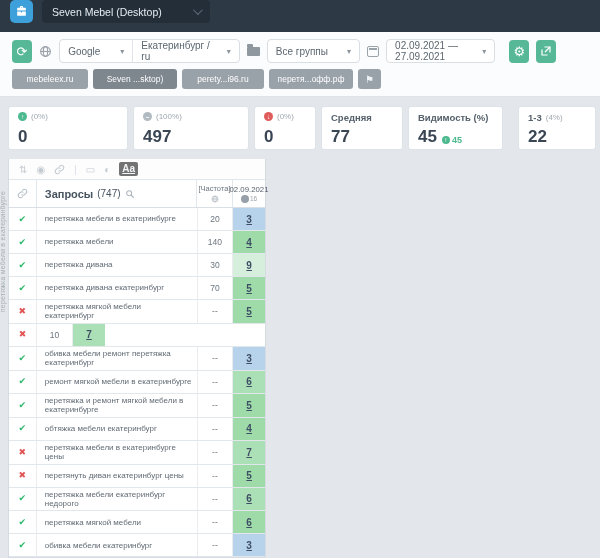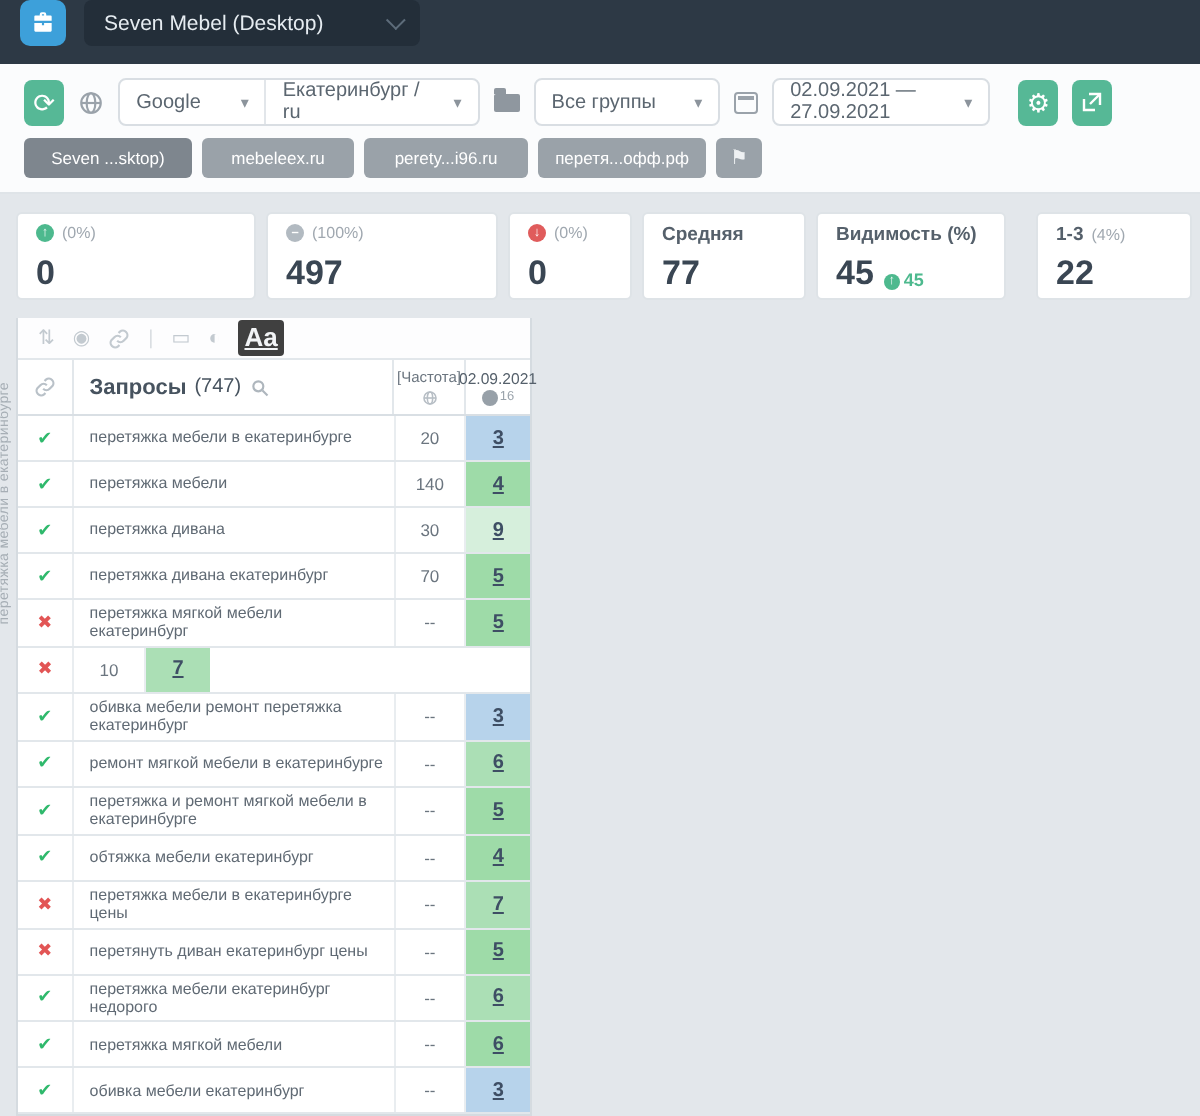--- a/index.html
+++ b/index.html
@@ -51,21 +51,21 @@
   .delta { font-size:9px; font-weight:bold; color:var(--up-green); display:flex; align-items:center; gap:2px; }
   .delta .dot-ic { width:8px; height:8px; line-height:8px; }
   .c0{width:120px} .c1{width:116px} .c2{width:62px} .c3{width:82px} .c4{width:95px} .c5{width:78px; margin-left:10px}
 
   
   .main { position:relative; flex:1; overflow:hidden; }
   .side-label { position:absolute; left:-1px; top:32px; writing-mode:vertical-rl; transform:rotate(180deg); font-size:7px; color:#a6aeb5; letter-spacing:.2px; }
   .panel { position:absolute; left:8px; top:0; width:258px; background:#fff; border:1px solid #d5dbe0; border-top:none; }
   .panel-toolbar { height:21px; display:flex; align-items:center; gap:9px; padding:0 8px 0 10px; border-bottom:1px solid #e2e7eb; color:#c3cad0; font-size:10px; background:#fdfdfe; }
   .panel-toolbar .sep { color:#d9dee2; }
-  .aa-badge { background:#404040; color:#f2f4f6; font-size:13px; font-weight:bold; border-radius:2px; padding:1px 3px; line-height:1.2;text-decoration:underline; }
+  .aa-badge { background:#737373; color:#f2f4f6; font-size:10px; font-weight:bold; border-radius:2px; padding:1px 3px; line-height:1.2;text-decoration:underline; }
   .thead { display:flex; border-bottom:1px solid #d9dfe4; background:#fff; }
   .th { border-right:1px solid #e2e7eb; padding:4px 3px; display:flex; flex-direction:column; align-items:center; justify-content:center; }
   .th-link { width:28px; color:#b9c1c8; }
   .th-query { width:162px; flex-direction:row; justify-content:flex-start; gap:4px; padding-left:8px; font-size:11px; color:#47535f; }
   .th-query b { font-weight:bold; }
   .th-query .cnt { font-weight:normal; font-size:10px; }
   .th-freq { width:36px; font-size:7.5px; color:#6b757f; gap:2px; }
   .th-date { width:32px; font-size:7.8px; color:#55606b; gap:1px; border-right:none; }
   .th-sub { display:flex; align-items:flex-start; gap:1px; }
   .gray-dot { width:8px; height:8px; border-radius:50%; background:#97a0a8; display:inline-block; }
@@ -152,25 +152,25 @@
           <svg width="12" height="12" viewBox="0 0 24 24" fill="none" stroke="#fff" stroke-width="2.4">
               <path d="M4 9v11h11"></path>
               <path d="M9 4h11v11"></path>
               <path d="M20 4 10 14"></path>
             </svg>
         </span>
       </button>
       <span style="width:28px"></span>
     </div>
     <div class="t-row2">
+      <div class="pill pill-1">
+          <span>mebeleex.ru</span>
+        </div>
       <div class="pill active pill-0">
           <span>Seven ...sktop)</span>
-        </div>
-      <div class="pill pill-1">
-          <span>mebeleex.ru</span>
         </div>
       <div class="pill pill-2">
           <span>perety...i96.ru</span>
         </div>
       <div class="pill pill-3">
           <span>перетя...офф.рф</span>
         </div>
       <button class="flag-btn"><span>⚑</span></button>
     </div>
   </div>

